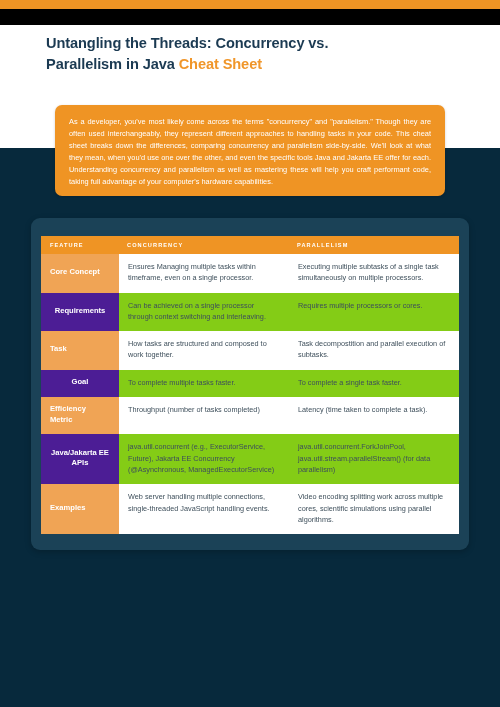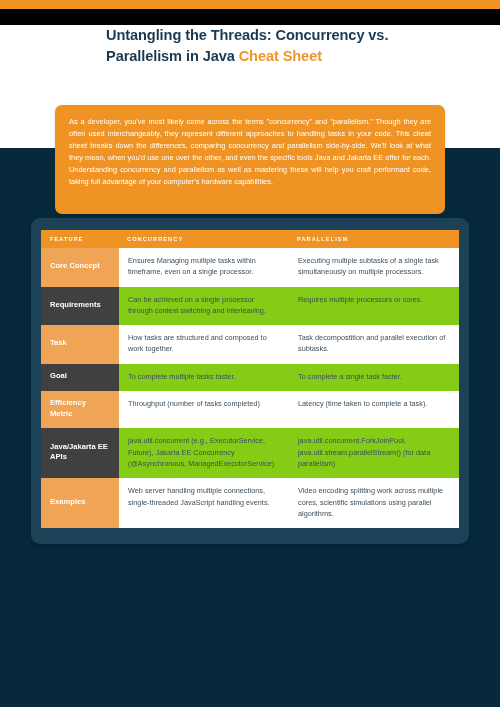--- a/index.html
+++ b/index.html
@@ -39,25 +39,25 @@
   
   .header {
     position: absolute;
     top: 25px; left: 0;
     width: 500px;
     height: 123px;
     background: #ffffff;
   }
   .header-inner {
     position: absolute;
-    top: 0; left: 46px;
+    top: 8px; left: 46px;
     width: 420px;
     display: flex;
     align-items: flex-start;
-    justify-content: center;
+    justify-content: space-between;
   }
   .title {
     font-size: 14.6px;
     font-weight: bold;
     line-height: 1.42;
     color: #1b3a52;
     letter-spacing: -0.1px;
     max-width: 300px;
     margin: 0;
   }
@@ -70,37 +70,37 @@
     gap: 2px;
   }
   .logo svg { display: block; }
 
   
   .intro {
     position: absolute;
     top: 105px; left: 55px;
     width: 390px;
     box-sizing: border-box;
-    padding: 11px 14px 26px 14px;
+    padding: 11px 14px 8px 14px;
     background: #ef9424;
     border-radius: 7px;
     color: #ffffff;
     font-size: 7.4px;
     line-height: 1.62;
     text-align: justify;
     box-shadow: 0 1px 3px rgba(0,0,0,0.18);
   }
 
   
   .card {
     position: absolute;
     top: 218px; left: 31px;
     width: 438px;
     box-sizing: border-box;
-    padding: 12px 10px 16px 10px;
+    padding: 18px 10px 16px 10px;
     background: #1b4257;
     border-radius: 9px;
     box-shadow: 0 2px 6px rgba(0,0,0,0.22);
   }
 
   table.cheat {
     width: 100%;
     border-collapse: collapse;
     table-layout: fixed;
     font-size: 7.3px;
@@ -131,21 +131,21 @@
   table.cheat td.feature {
     color: #ffffff;
     font-weight: bold;
     font-size: 7.6px;
     vertical-align: middle;
     padding-left: 9px;
     line-height: 1.4;
   }
   
   tr.odd  td.feature { background: #f0a455; }
-  tr.even td.feature { background: #404040; }
+  tr.even td.feature { background: #4c1d95; text-align: center; }
   
   tr.odd  td.body { background: #ffffff; }
   tr.even td.body { background: #84cc16; }
 </style>
 </head>
 <body>
 
 <div class="page">
 
   <div class="topbar-orange"></div>

